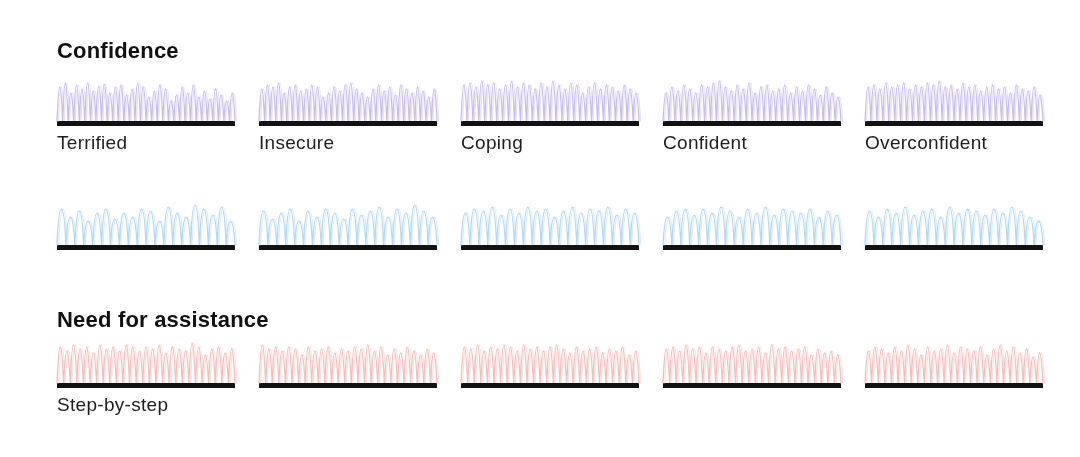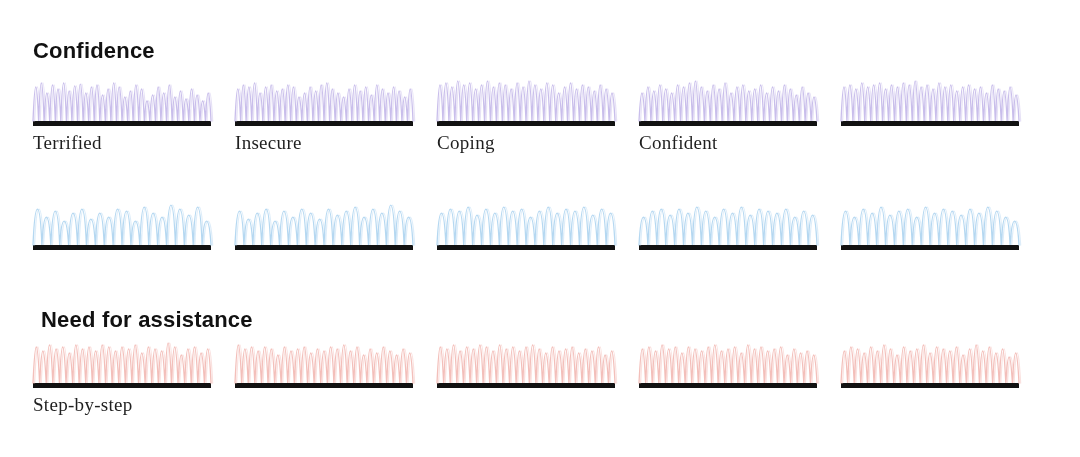--- a/index.html
+++ b/index.html
@@ -2,41 +2,40 @@
 <html><head>
 <meta charset="utf-8">
 <style>
   html, body { margin: 0; padding: 0; background: #ffffff; }
   .page {
     position: relative;
     width: 1080px;
     height: 457px;
     background: #ffffff;
     box-sizing: border-box;
-    padding: 40px 45px 0 33px;
+    padding: 40px 45px 0 57px;
     font-family: "Liberation Sans", sans-serif;
     overflow: hidden;
   }
   .section-heading {
     font-size: 22px;
     font-weight: 700;
     color: #111111;
     letter-spacing: 0.2px;
     line-height: 1;
     margin: 0 0 17px 0;
   }
   .section-heading:empty { display: none; }
   #sec-1 { margin-top: 48px; }
   #sec-2 { margin-top: 30px; }
-  #sec-2 .section-heading { margin-bottom: 10px; margin-left: 8px; }
+  #sec-2 .section-heading { margin-bottom: 10px; }
   .tile-grid {
     display: grid;
     grid-template-columns: repeat(5, 178px);
     column-gap: 24px;
-    font-family: Liberation Serif, serif;
   }
   .tile { width: 178px; }
   .sparkline { display: block; overflow: visible; }
   .sparkline path { fill: none; stroke-width: 1.3; stroke-linecap: round; }
   .sparkline path.echo { opacity: 0.45; }
   .baseline-rule {
     width: 178px;
     height: 5px;
     background: #121212;
   }
@@ -93,20 +92,21 @@
     <div class="baseline-rule"></div>
     <div class="tile-label">Confident</div>
   </div>
 
   <div class="tile">
     <svg class="sparkline" width="178" height="42" viewBox="0 0 178 42">
       <path class="main" d="M0,42 Q3.0,-26.0 5.9,42 Q8.9,-30.0 11.9,42 Q14.8,-22.0 17.8,42 Q20.8,-34.0 23.7,42 Q26.7,-26.0 29.7,42 Q32.6,-30.0 35.6,42 Q38.6,-34.0 41.5,42 Q44.5,-22.0 47.5,42 Q50.4,-30.0 53.4,42 Q56.4,-26.0 59.3,42 Q62.3,-34.0 65.3,42 Q68.2,-30.0 71.2,42 Q74.2,-38.0 77.1,42 Q80.1,-26.0 83.1,42 Q86.0,-30.0 89.0,42 Q92.0,-22.0 94.9,42 Q97.9,-34.0 100.9,42 Q103.8,-26.0 106.8,42 Q109.8,-30.0 112.7,42 Q115.7,-18.0 118.7,42 Q121.6,-26.0 124.6,42 Q127.6,-30.0 130.5,42 Q133.5,-22.0 136.5,42 Q139.4,-26.0 142.4,42 Q145.4,-14.0 148.3,42 Q151.3,-30.0 154.3,42 Q157.2,-22.0 160.2,42 Q163.2,-18.0 166.1,42 Q169.1,-26.0 172.1,42 Q175.0,-10.0 178.0,42" stroke="#c9beeb"></path>
       <path class="echo" transform="translate(1.6,0)" d="M0,42 Q3.0,-26.0 5.9,42 Q8.9,-30.0 11.9,42 Q14.8,-22.0 17.8,42 Q20.8,-34.0 23.7,42 Q26.7,-26.0 29.7,42 Q32.6,-30.0 35.6,42 Q38.6,-34.0 41.5,42 Q44.5,-22.0 47.5,42 Q50.4,-30.0 53.4,42 Q56.4,-26.0 59.3,42 Q62.3,-34.0 65.3,42 Q68.2,-30.0 71.2,42 Q74.2,-38.0 77.1,42 Q80.1,-26.0 83.1,42 Q86.0,-30.0 89.0,42 Q92.0,-22.0 94.9,42 Q97.9,-34.0 100.9,42 Q103.8,-26.0 106.8,42 Q109.8,-30.0 112.7,42 Q115.7,-18.0 118.7,42 Q121.6,-26.0 124.6,42 Q127.6,-30.0 130.5,42 Q133.5,-22.0 136.5,42 Q139.4,-26.0 142.4,42 Q145.4,-14.0 148.3,42 Q151.3,-30.0 154.3,42 Q157.2,-22.0 160.2,42 Q163.2,-18.0 166.1,42 Q169.1,-26.0 172.1,42 Q175.0,-10.0 178.0,42" stroke="#c9beeb"></path>
     </svg>
     <div class="baseline-rule"></div>
+    <div class="tile-label">Overconfident</div>
   </div>
 </div>
   </section>
 
   <section class="section" id="sec-1">
 
     <div class="tile-grid">
   <div class="tile">
     <svg class="sparkline" width="178" height="42" viewBox="0 0 178 42">
       <path class="main" d="M0,42 C2.0,-5.9 6.9,-5.9 8.9,42 C10.9,4.8 15.8,4.8 17.8,42 C19.8,-3.2 24.7,-3.2 26.7,42 C28.7,10.1 33.6,10.1 35.6,42 C37.6,-0.6 42.5,-0.6 44.5,42 C46.5,-5.9 51.4,-5.9 53.4,42 C55.4,7.4 60.3,7.4 62.3,42 C64.3,-0.6 69.2,-0.6 71.2,42 C73.2,4.8 78.1,4.8 80.1,42 C82.1,-5.9 87.0,-5.9 89.0,42 C91.0,-3.2 95.9,-3.2 97.9,42 C99.9,10.1 104.8,10.1 106.8,42 C108.8,-8.5 113.7,-8.5 115.7,42 C117.7,-0.6 122.6,-0.6 124.6,42 C126.6,4.8 131.5,4.8 133.5,42 C135.5,-11.2 140.4,-11.2 142.4,42 C144.4,-5.9 149.3,-5.9 151.3,42 C153.3,2.1 158.2,2.1 160.2,42 C162.2,-8.5 167.1,-8.5 169.1,42 C171.1,10.1 176.0,10.1 178.0,42" stroke="#b5d8f1"></path>

